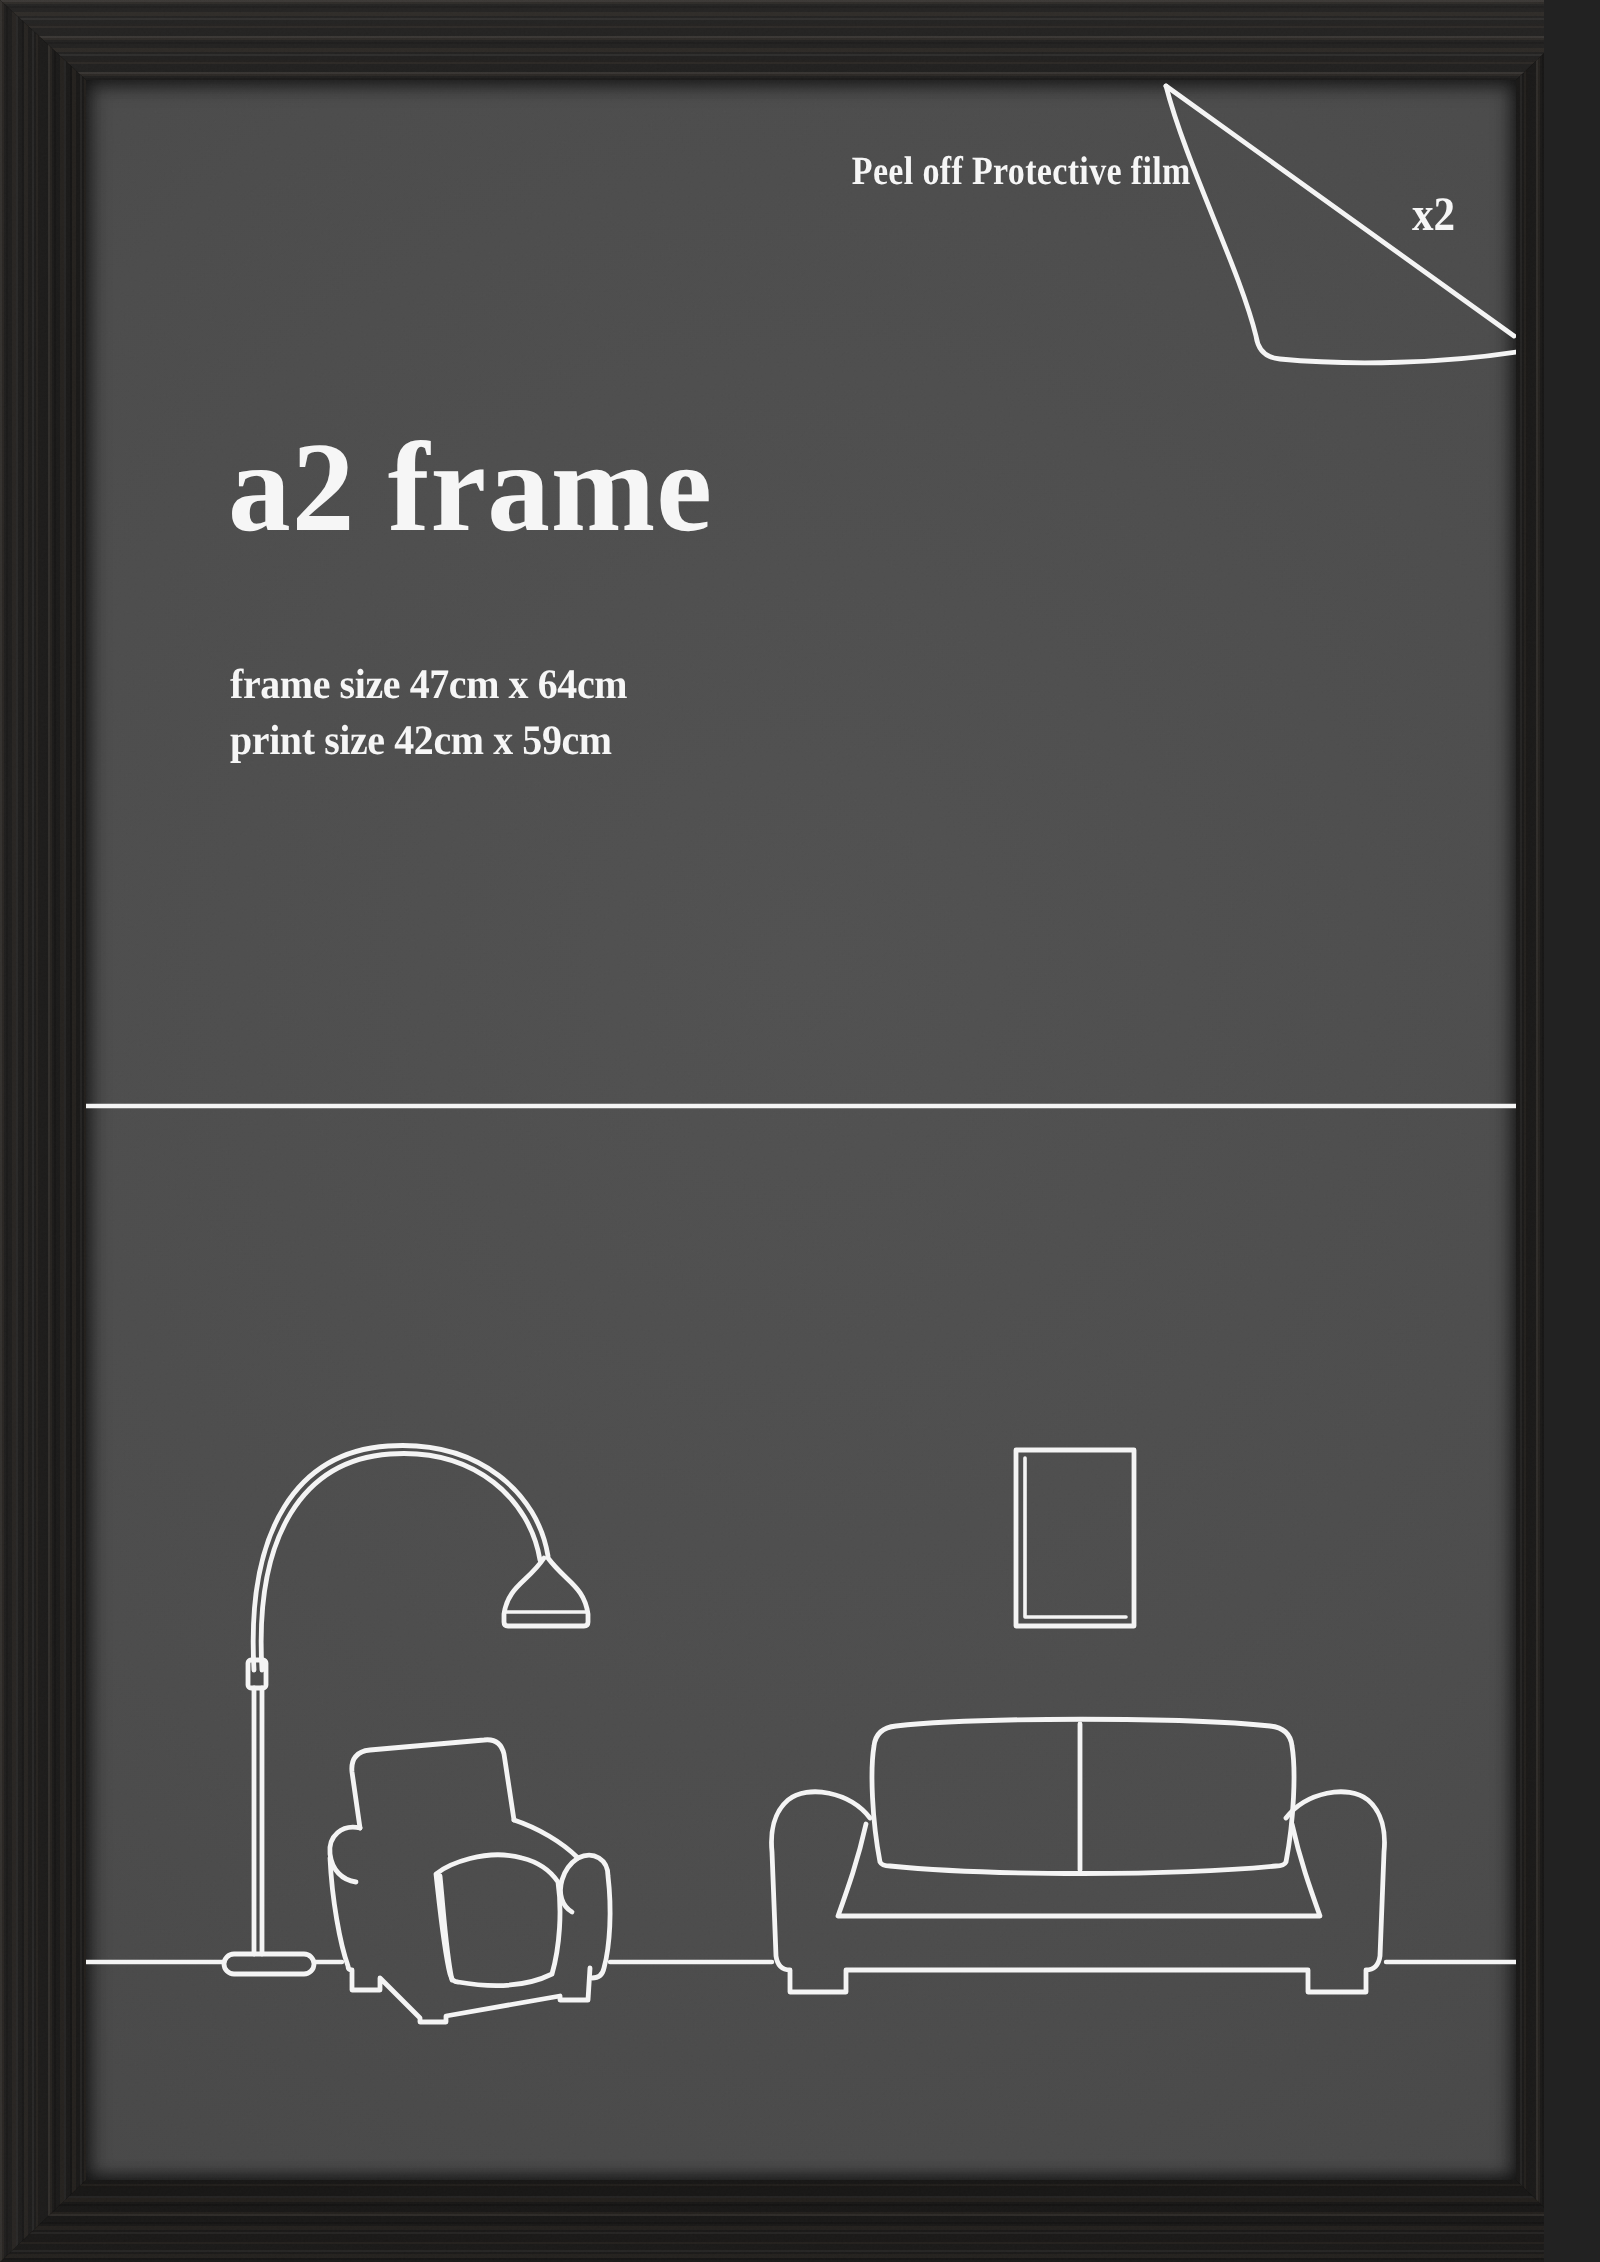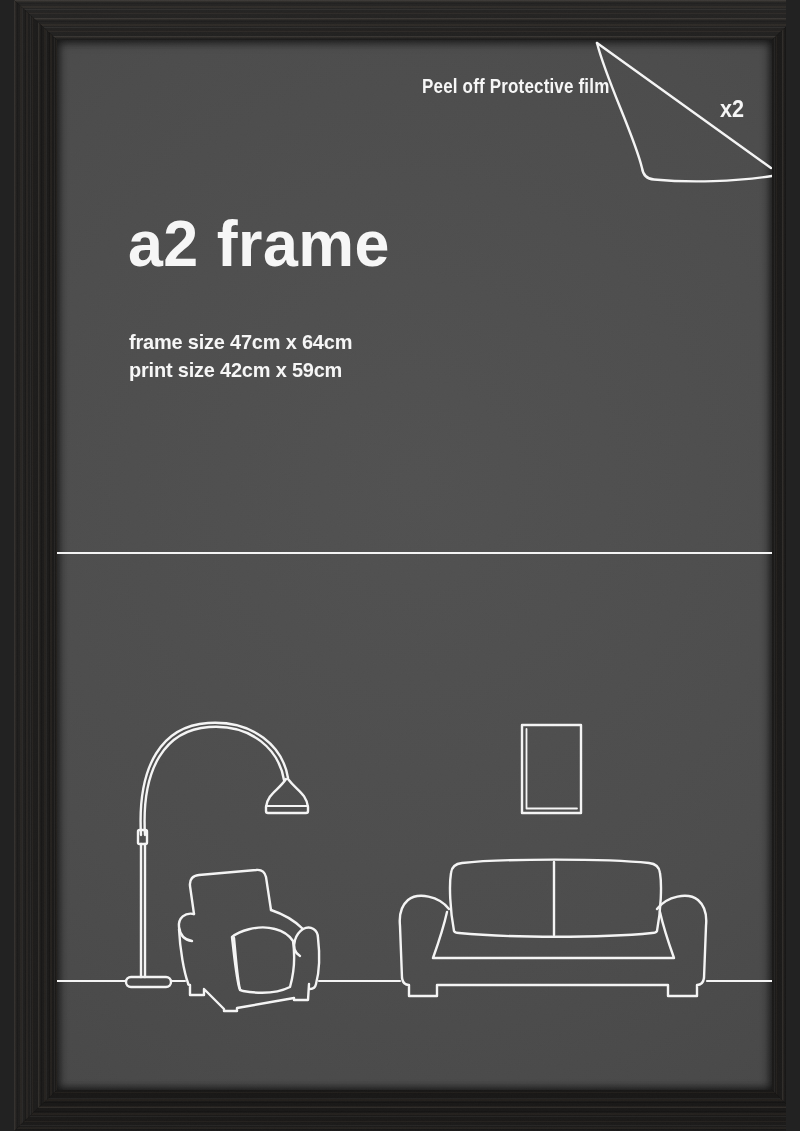--- a/index.html
+++ b/index.html
@@ -1,18 +1,18 @@
 <!DOCTYPE html>
 <html><head>
 <meta charset="utf-8">
 <style>
   html,body{margin:0;padding:0;background:#222;}
   #canvas{
     position:relative;width:772px;height:1131px;overflow:hidden;
-    background:#0c0b0a;font-family:Liberation Sans, sans-serif;margin-left:14px;
+    background:#0c0b0a;font-family:Liberation Serif, serif;
   }
   
   .fside{position:absolute;inset:0;}
   .f-top{
     clip-path:polygon(0 0,800px 0,758px 40px,43px 40px);
     background:
       linear-gradient(to bottom, rgba(255,255,255,0.10), rgba(255,255,255,0) 18%, rgba(0,0,0,0) 78%, rgba(0,0,0,0.45) 100%),
       repeating-linear-gradient(to bottom, rgba(255,255,255,0.06) 0 1px, rgba(0,0,0,0) 1px 3px, rgba(0,0,0,0.45) 3px 4px, rgba(0,0,0,0) 4px 9px),
       repeating-linear-gradient(to bottom, rgba(125,100,75,0.10) 0 2px, rgba(0,0,0,0) 2px 6px);
     background-color:#0c0b0a;

